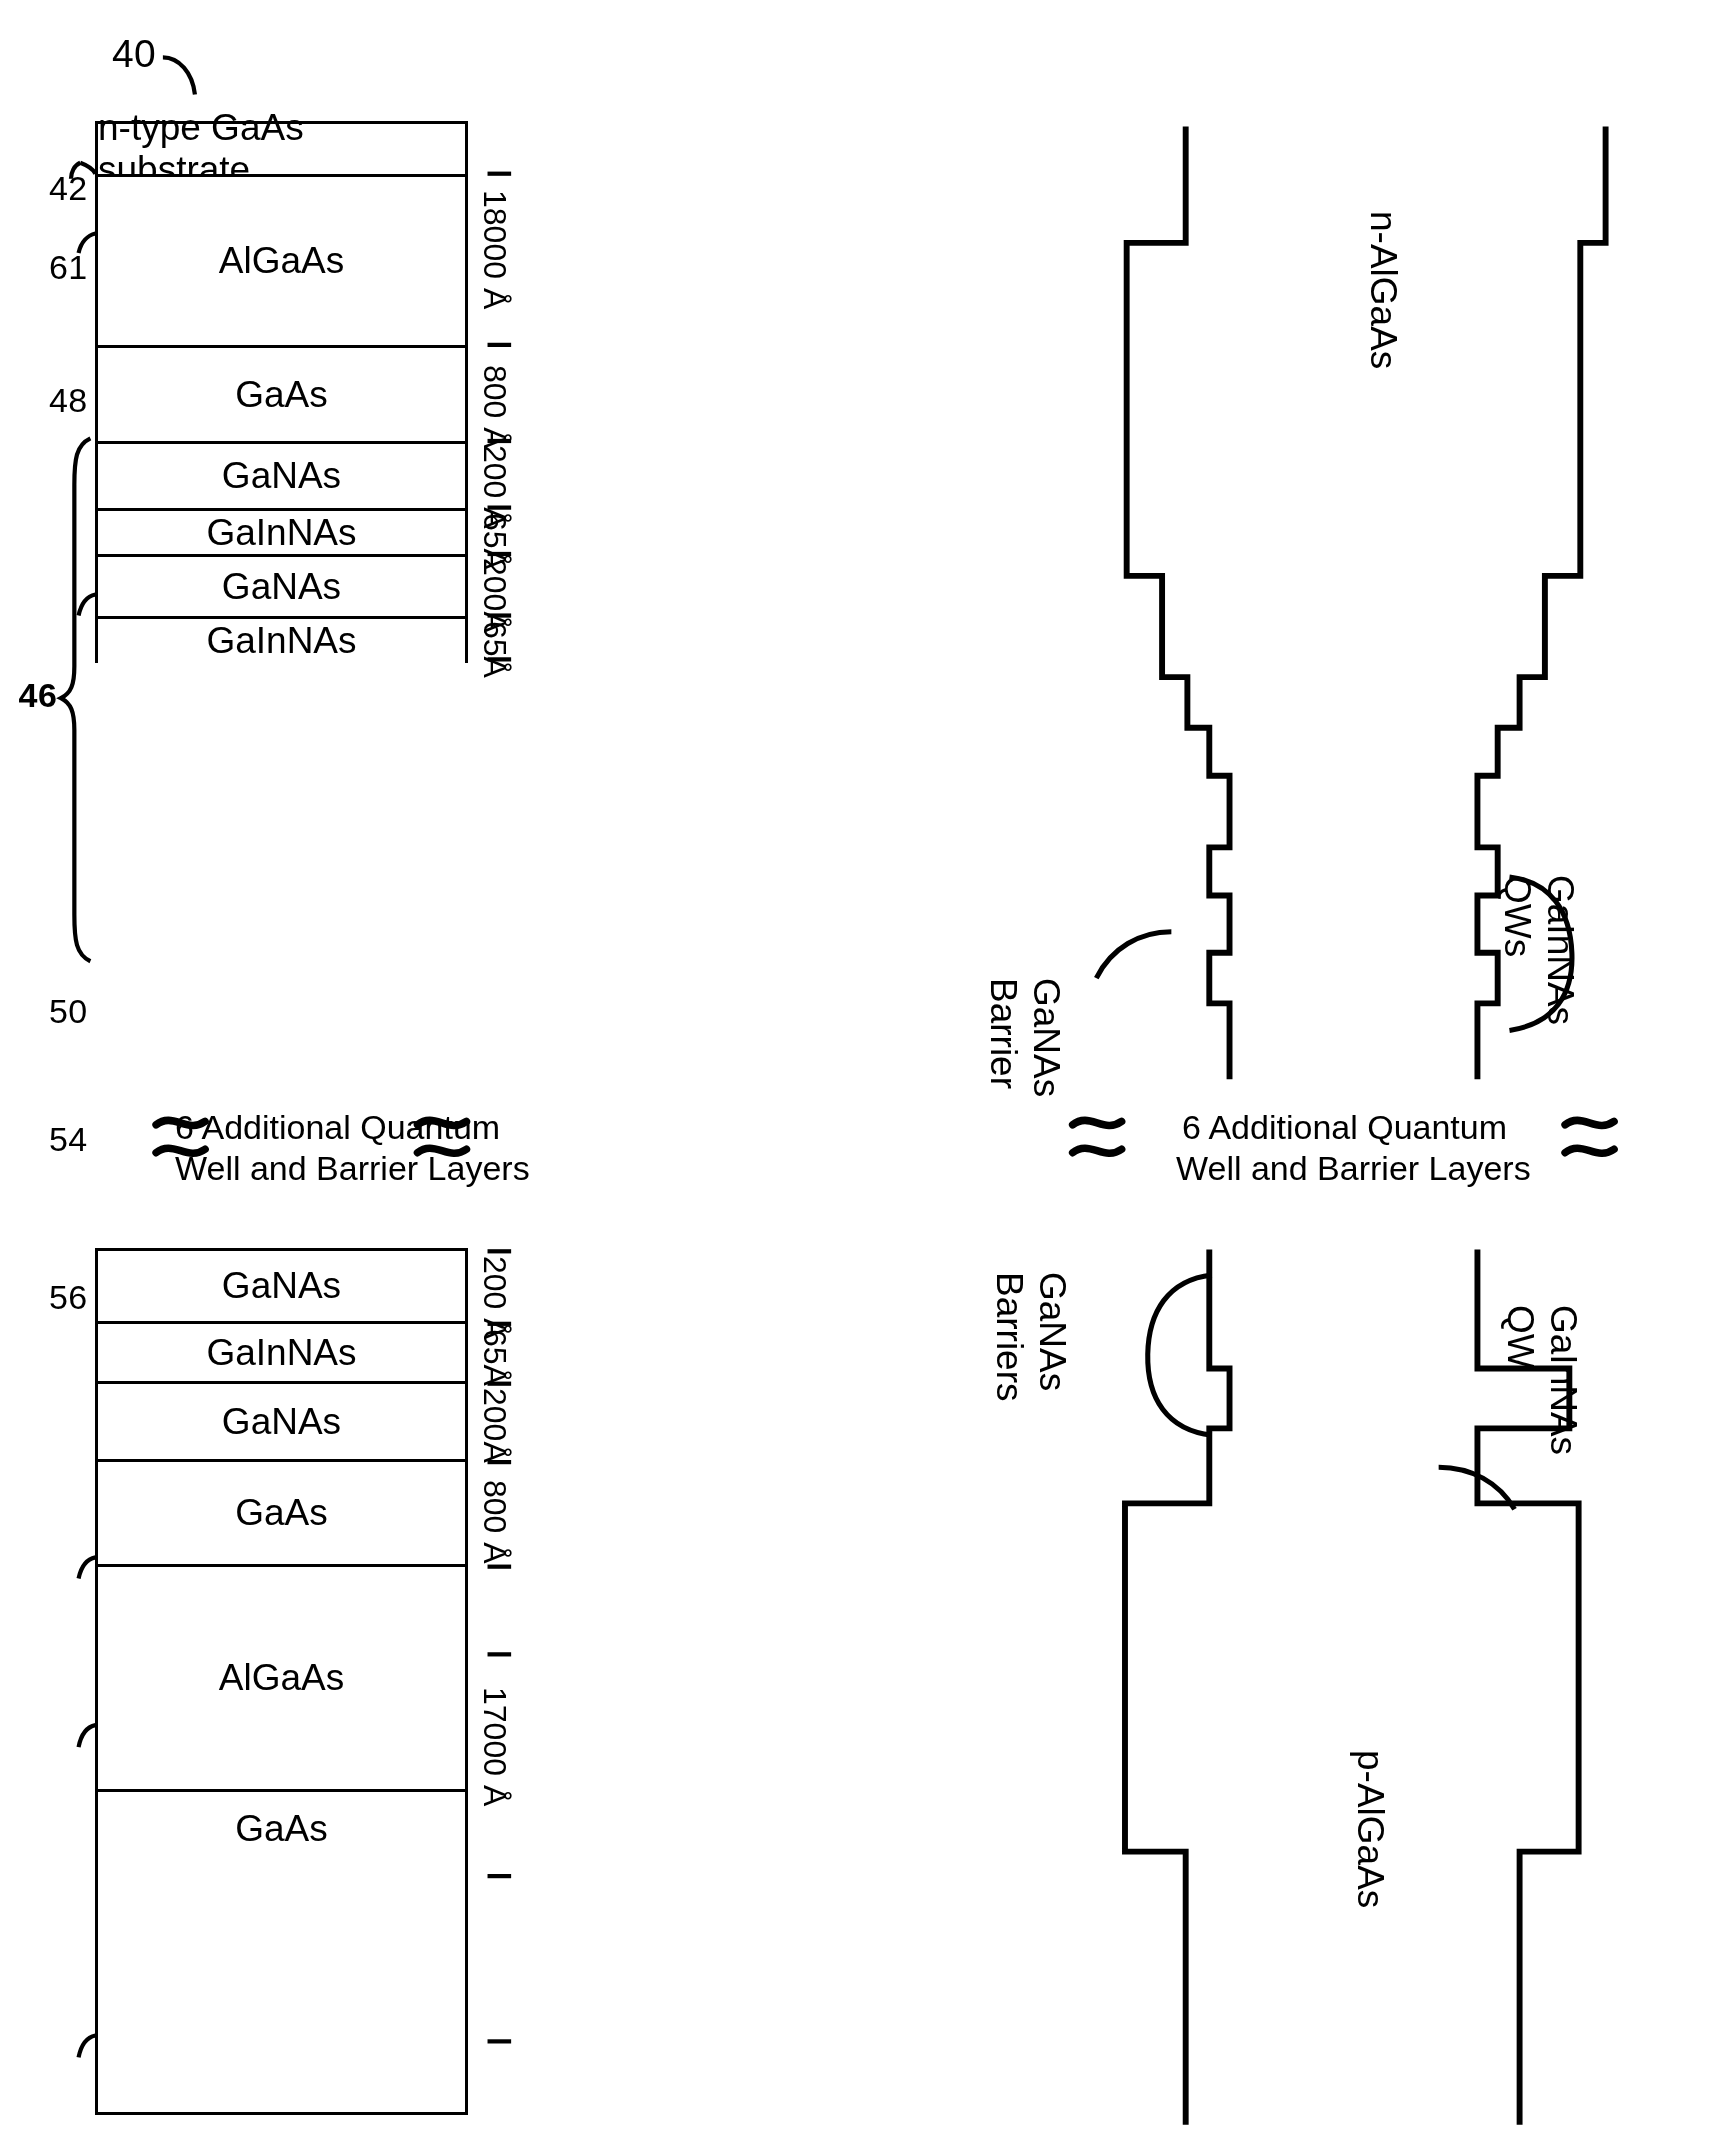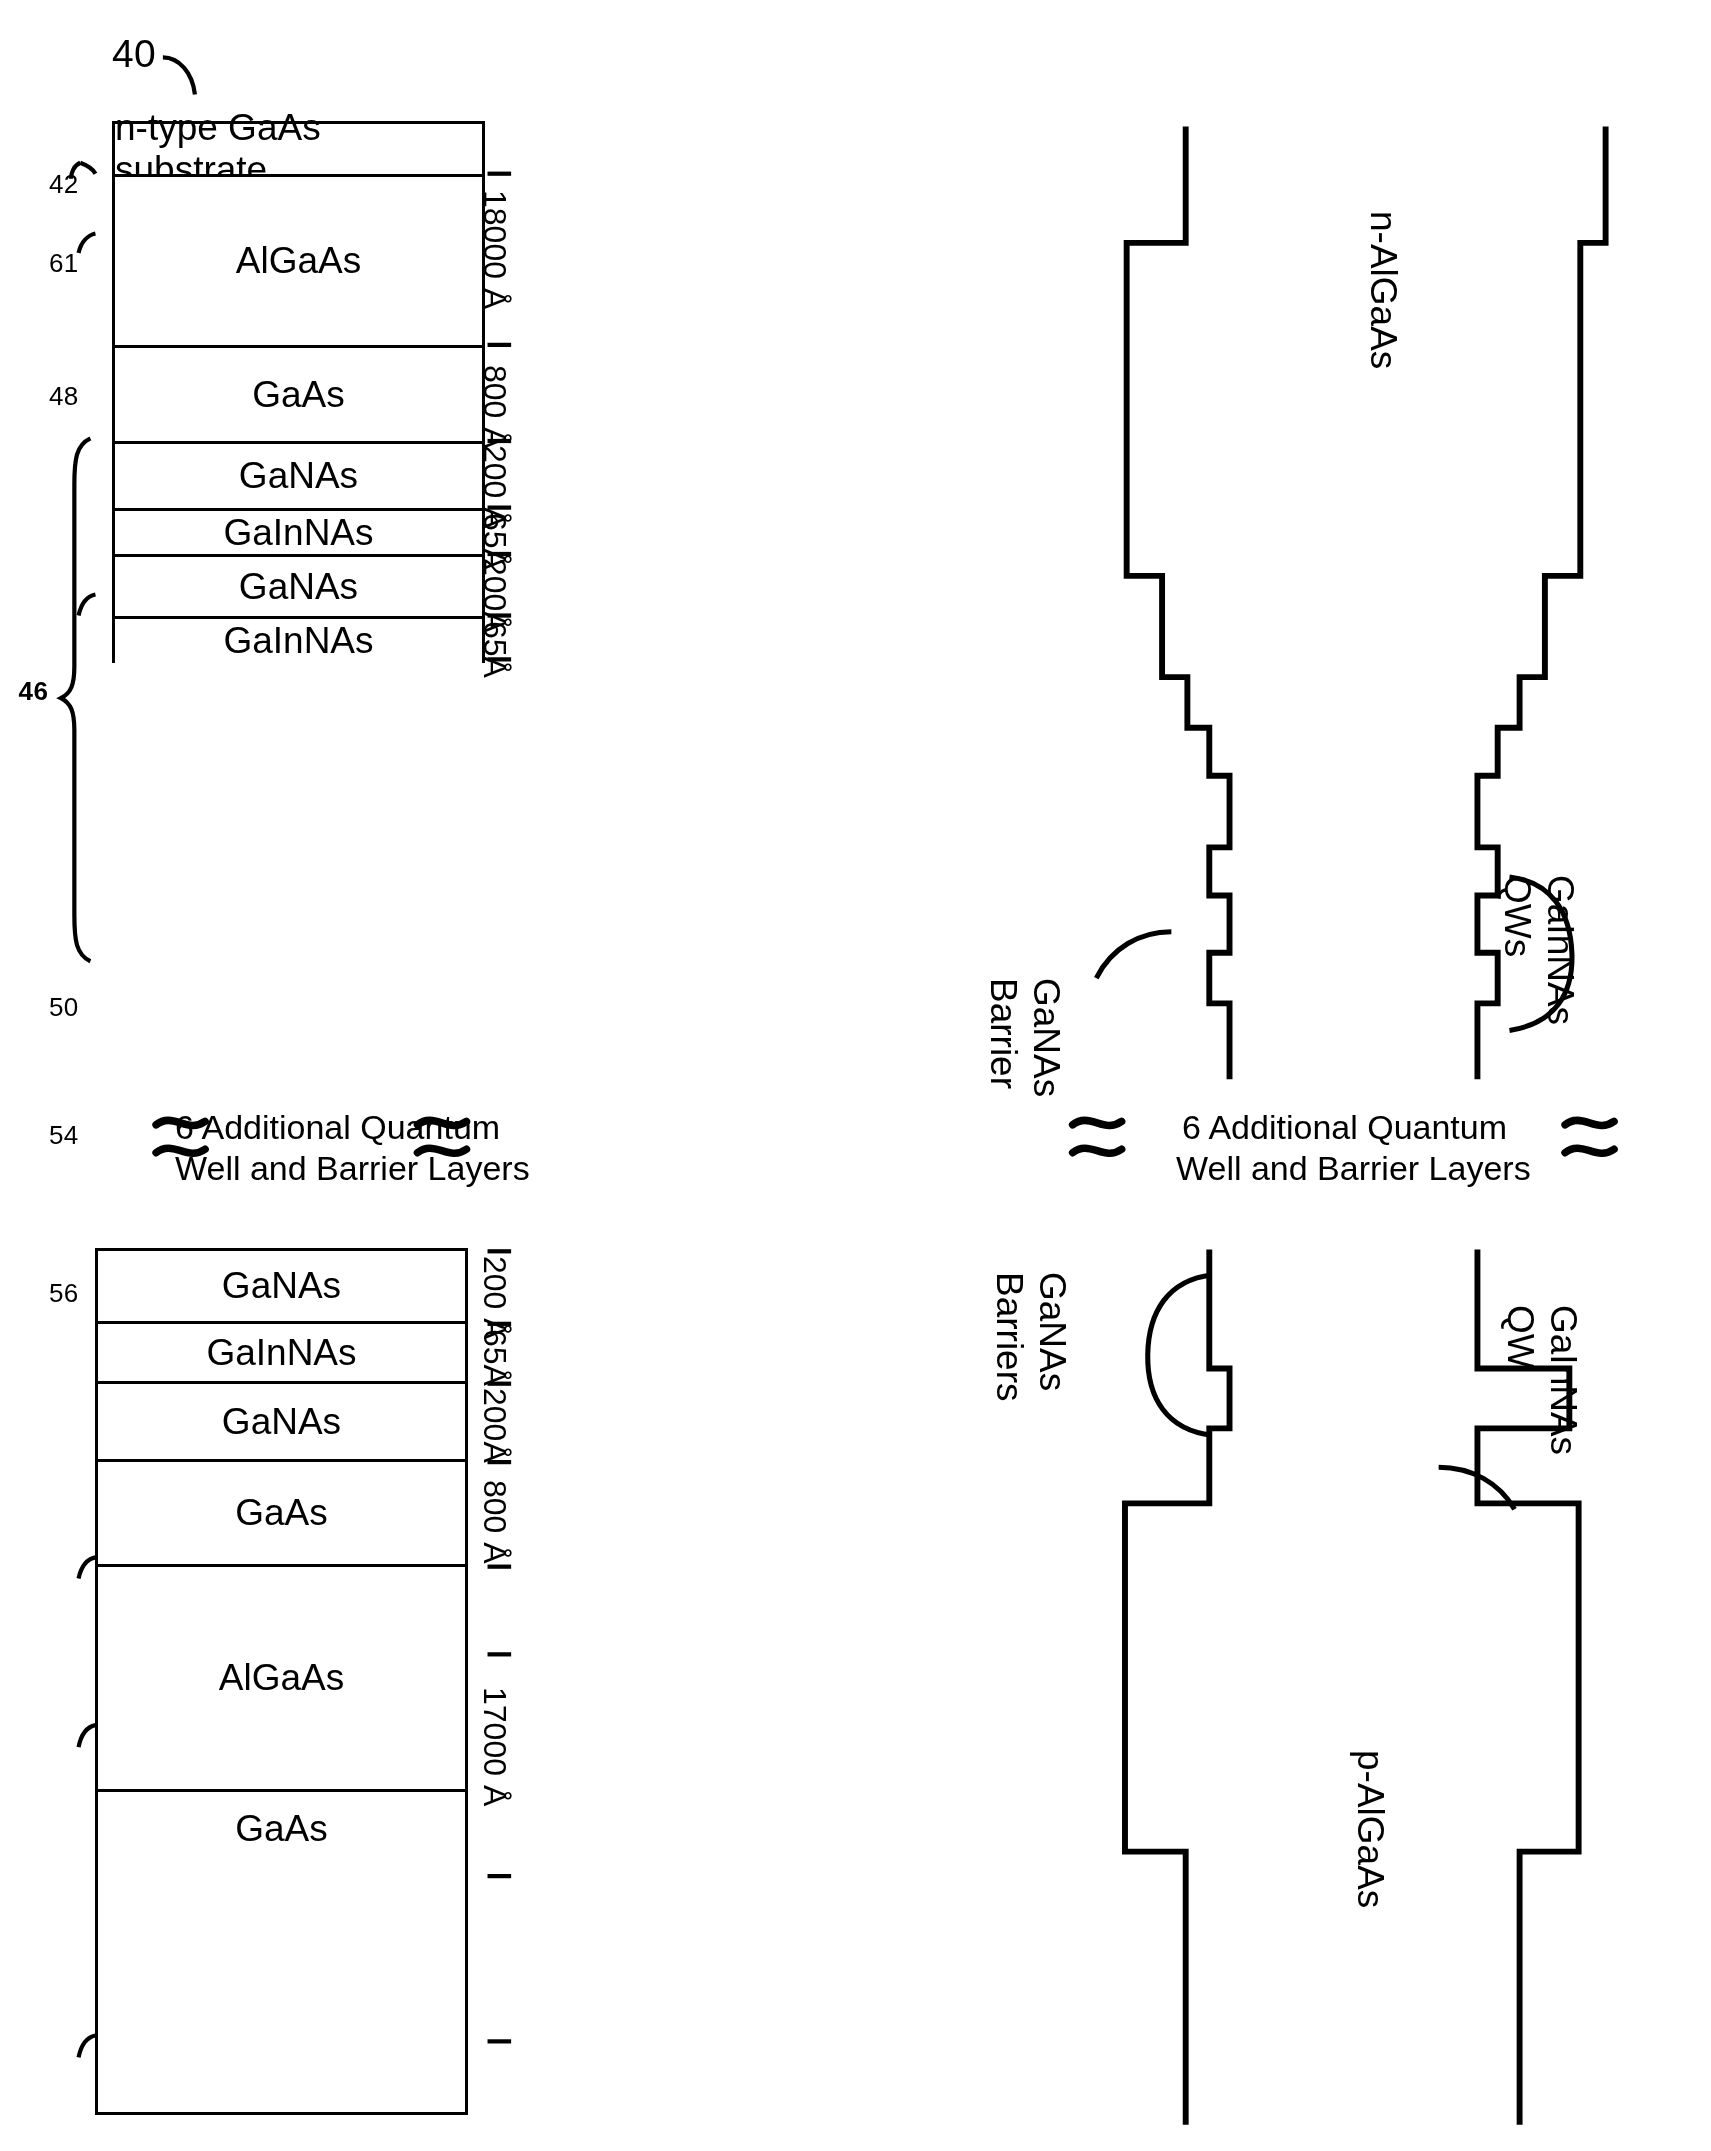--- a/index.html
+++ b/index.html
@@ -6,21 +6,21 @@
   html,body{margin:0;padding:0;background:#ffffff;}
   body{
     width:1712px;height:2151px;position:relative;overflow:hidden;
     font-family:"Liberation Sans","DejaVu Sans",sans-serif;
     color:#000;
   }
   .fig{position:absolute;left:0;top:0;width:1712px;height:2151px;border-radius:13px;}
 
   
   .t{position:absolute;white-space:nowrap;color:#000;}
-  .ref{font-size:26px;letter-spacing:0.4px;}
+  .ref{font-size:34px;letter-spacing:0.4px;}
   .band-label{font-size:37px;}
   .dim{font-size:32px;letter-spacing:0px;}
   .note{font-size:34px;line-height:1.22;text-align:center;}
 
   
   .rot90{transform:rotate(90deg);transform-origin:left top;}
 
   
   #stack-upper,#stack-lower{
     position:absolute;
@@ -42,21 +42,21 @@
 </head>
 <body>
 
 <div class="fig">
 
   <div class="t ref" style="left:112px;top:32px;font-size:39px;">40</div>
   <svg width="1712" height="2151" viewBox="0 0 2030 2551">
     <path d="M193,68 C 212,68 228,86 231,112" fill="none" stroke="#000" stroke-width="5"></path>
   </svg>
 
-  <div id="stack-upper" style="left:112px;top:121px;width:373px;height:542px;">
+  <div id="stack-upper" style="left:95px;top:121px;width:373px;height:542px;">
     <div class="layer" style="height:53px;">
       <span>n-type GaAs substrate</span>
     </div>
     <div class="layer" style="height:171px;">
       <span>AlGaAs</span>
     </div>
     <div class="layer" style="height:96px;">
       <span>GaAs</span>
     </div>
     <div class="layer" style="height:67px;">

